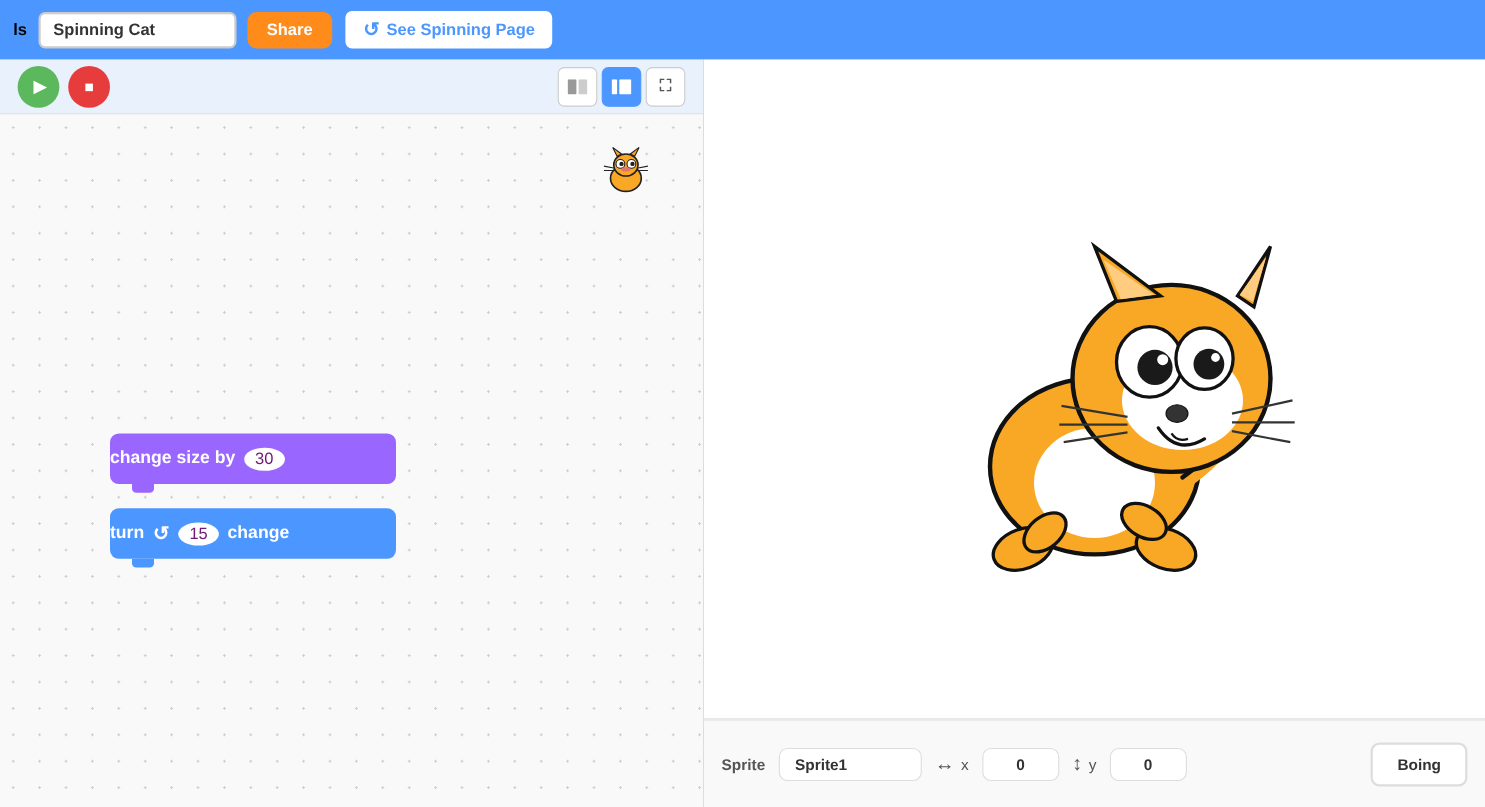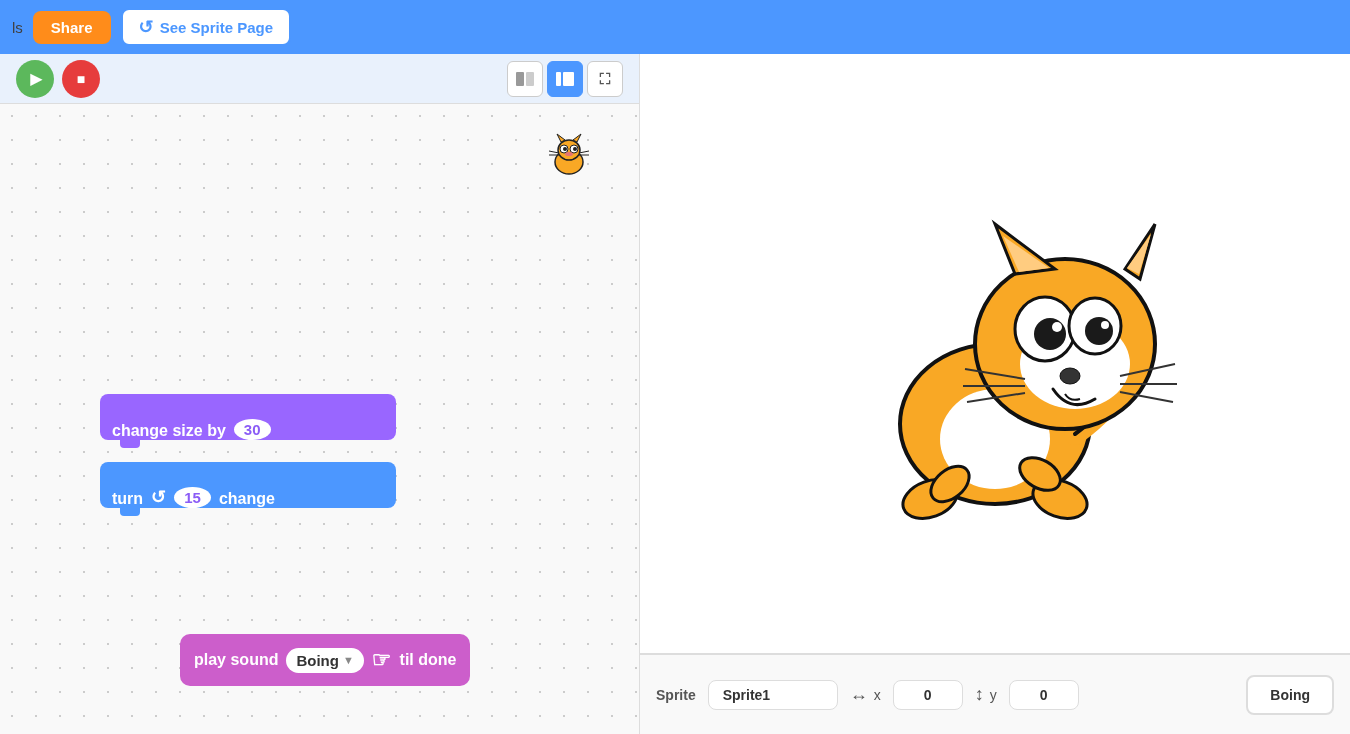--- a/index.html
+++ b/index.html
@@ -10,23 +10,23 @@
       background: #4c97ff;
       height: 54px;
       display: flex;
       align-items: center;
       padding: 0 12px;
       gap: 10px;
       position: relative;
       z-index: 10;
     }
     #topbar .tutorials-btn {
-      color: #404040;
+      color: #000000;
       font-size: 15px;
-      font-weight: normal;
+      font-weight: bold;
       cursor: pointer;
     }
     #topbar .project-name-input {
       background: white;
       border: 2px solid #ccc;
       border-radius: 6px;
       padding: 6px 12px;
       font-size: 15px;
       font-weight: bold;
       color: #333;
@@ -149,54 +149,54 @@
       position: absolute;
       left: 100px;
       top: 290px;
       display: flex;
       flex-direction: column;
       gap: 0;
     }
 
     .scratch-block {
       display: flex;
-      align-items: flex-end;
-      padding: 0 12px;
+      align-items: center;
+      padding: 0 0;
       height: 46px;
       border-radius: 8px;
       font-size: 16px;
       font-weight: bold;
       color: white;
       gap: 8px;
       position: relative;
       white-space: nowrap;
-      width: 296px;
+      width: 260px;
     }
 
     .scratch-block::before {
       content: '';
       position: absolute;
       bottom: -8px;
       left: 20px;
       width: 20px;
       height: 8px;
       background: inherit;
       border-radius: 0 0 4px 4px;
     }
 
     .block-purple { background: #9966ff; }
     .block-blue { background: #4c97ff; }
 
     .block-value {
       background: white;
-      color: #8b5cf6;
+      color: #701a75;
       border-radius: 50%;
       padding: 2px 10px;
       font-size: 15px;
-      font-weight: bold;
+      font-weight: normal;
       min-width: 32px;
       text-align: center;
     }
 
     .rotate-icon {
       font-size: 18px;
       display: inline-block;
     }
 
     
@@ -352,24 +352,25 @@
       display: flex;
       align-items: center;
       gap: 4px;
     }
   </style>
 </head>
 <body>
 
 <div id="topbar">
   <span class="tutorials-btn">ls</span>
+  <input type="text" class="project-name-input" value="Spinning Cat" style="">
   <button class="share-btn">Share</button>
   <button class="see-project-btn">
     <span style="font-size:18px;">↺</span>
-    <span>See Sprite Page</span>
+    <span>See Spinning Page</span>
   </button>
 </div>
 
 <div id="main">
 
   <div id="code-area">
 
     <div id="middle-toolbar">
       <div id="middle-toolbar-left">
         <div class="green-flag" title="Green Flag"></div>
@@ -422,31 +423,20 @@
         </div>
         <div style="height:4px;"></div>
         <div class="scratch-block block-blue" style="margin-top:18px;">
           <span>turn</span>
           <span class="rotate-icon">↺</span>
           <span class="block-value">15</span>
           <span>change</span>
         </div>
       </div>
 
-      <div class="sound-block-group">
-        <div class="sound-block">
-          <span>play sound</span>
-          <div class="sound-dropdown">
-            <span>Boing</span>
-            <span class="dropdown-arrow">▼</span>
-          </div>
-          <span class="cursor-hand">☞</span>
-          <span>til done</span>
-        </div>
-      </div>
 
     </div>
   </div>
 
   <div id="stage-area">
 
     <div id="stage-view">
 
       <div id="cat-container">
         <svg viewBox="0 0 420 420" width="420" height="420">

